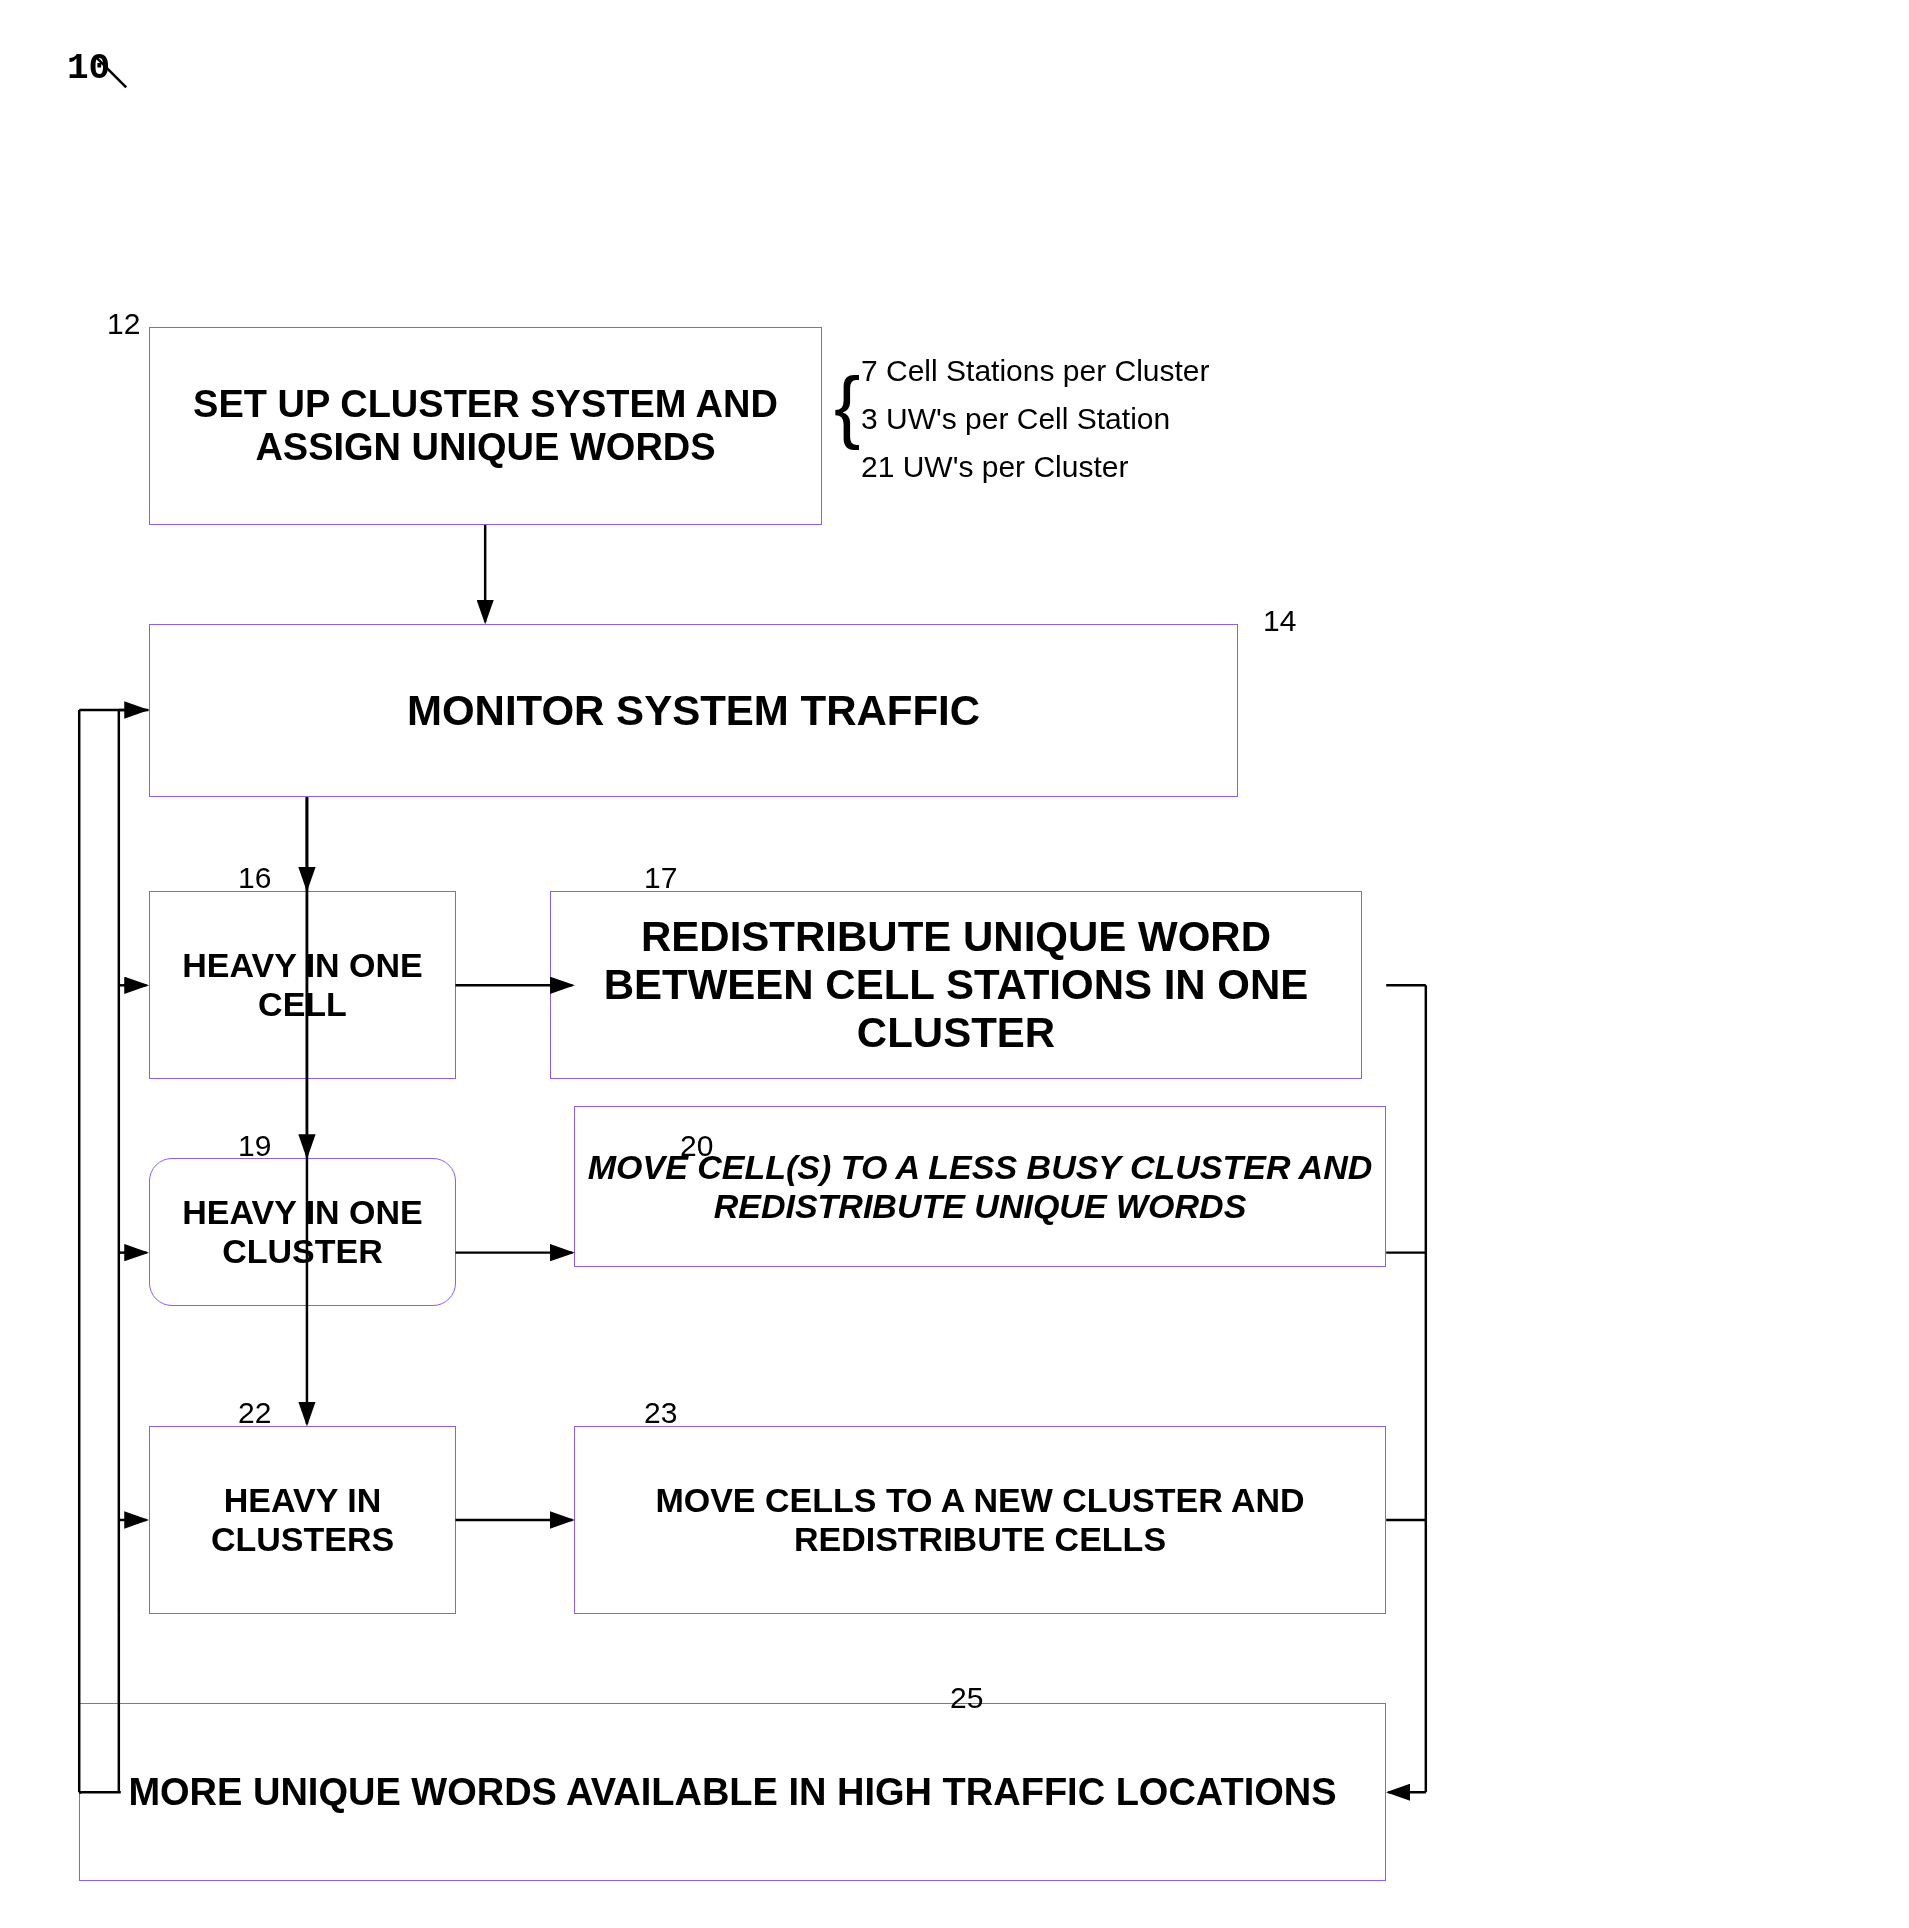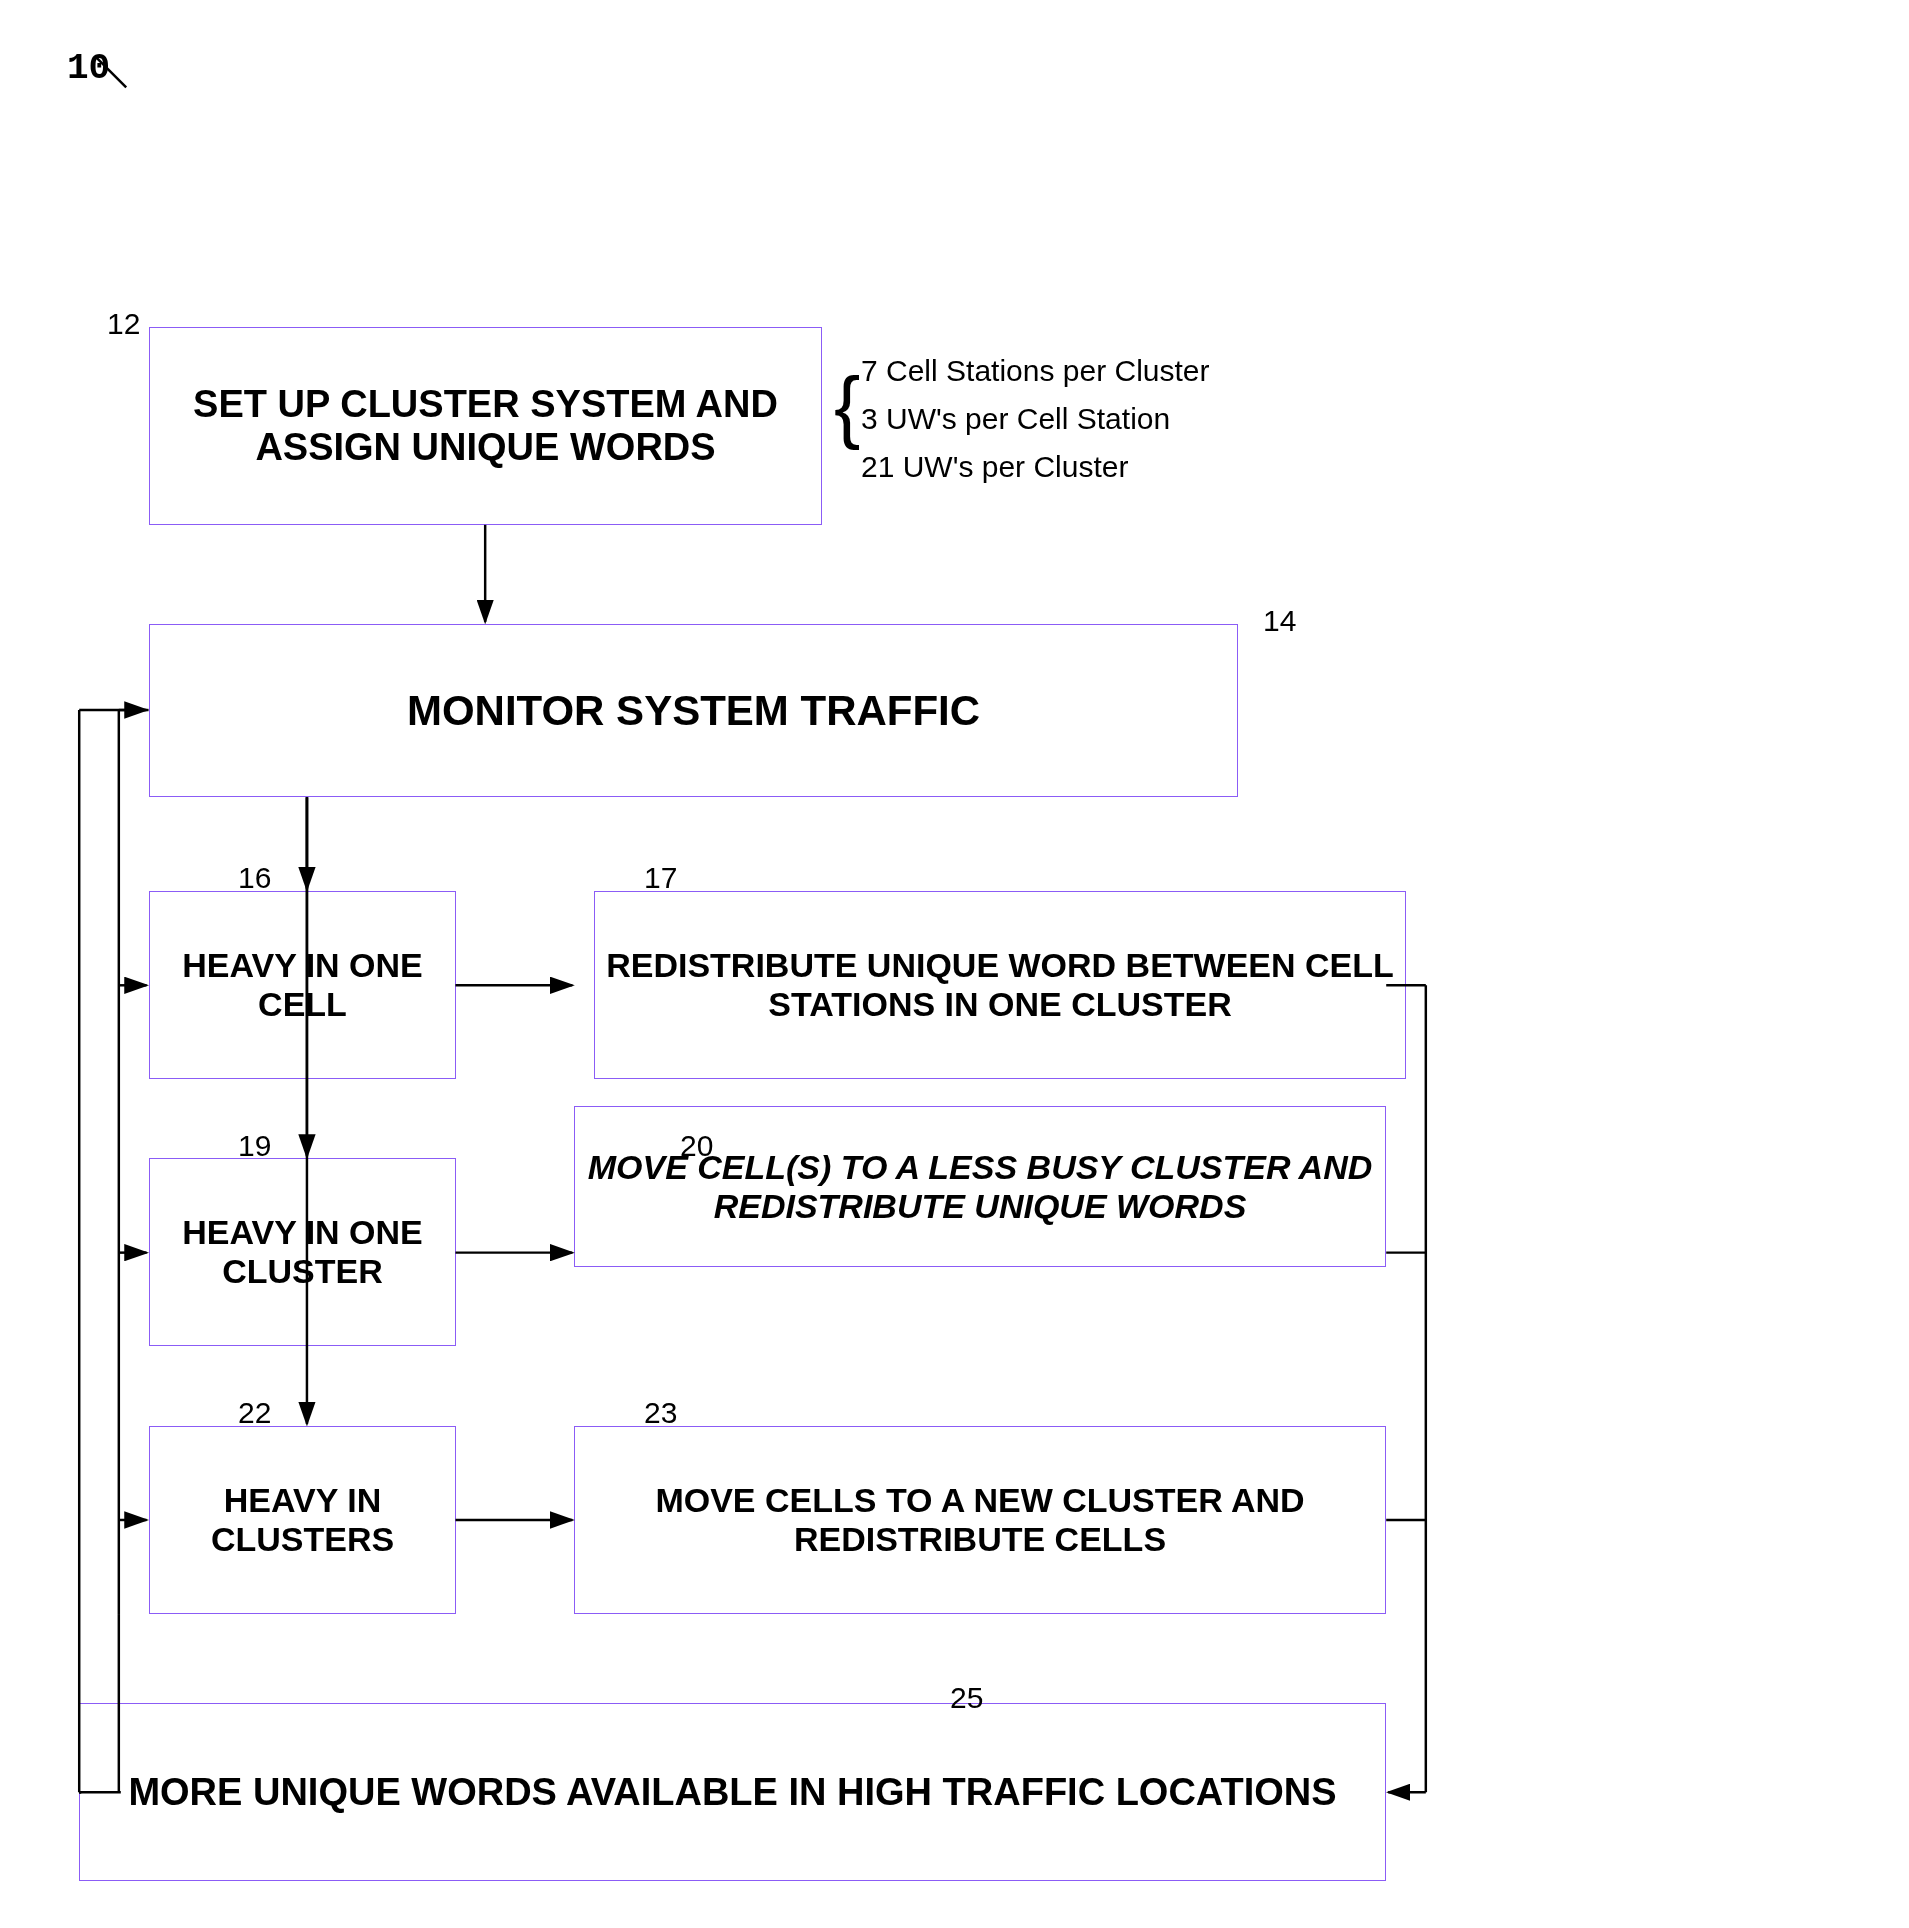--- a/index.html
+++ b/index.html
@@ -103,38 +103,39 @@
     }
 
     .label-16 {
       top: 861px;
       left: 238px;
     }
 
     
     .box-17 {
       top: 891px;
-      left: 594px;
+      left: 550px;
       width: 812px;
       height: 188px;
-      font-size: 34px;
+      font-size: 42px;
     }
 
     .label-17 {
       top: 861px;
       left: 644px;
     }
 
     
     .box-19 {
       top: 1158px;
       left: 149px;
       width: 307px;
-      height: 188px;
-      font-size: 34px;
+      height: 148px;
+      font-size: 34px;
+      border-radius: 23px;
     }
 
     .label-19 {
       top: 1129px;
       left: 238px;
     }
 
     
     .box-20 {
       top: 1106px;

